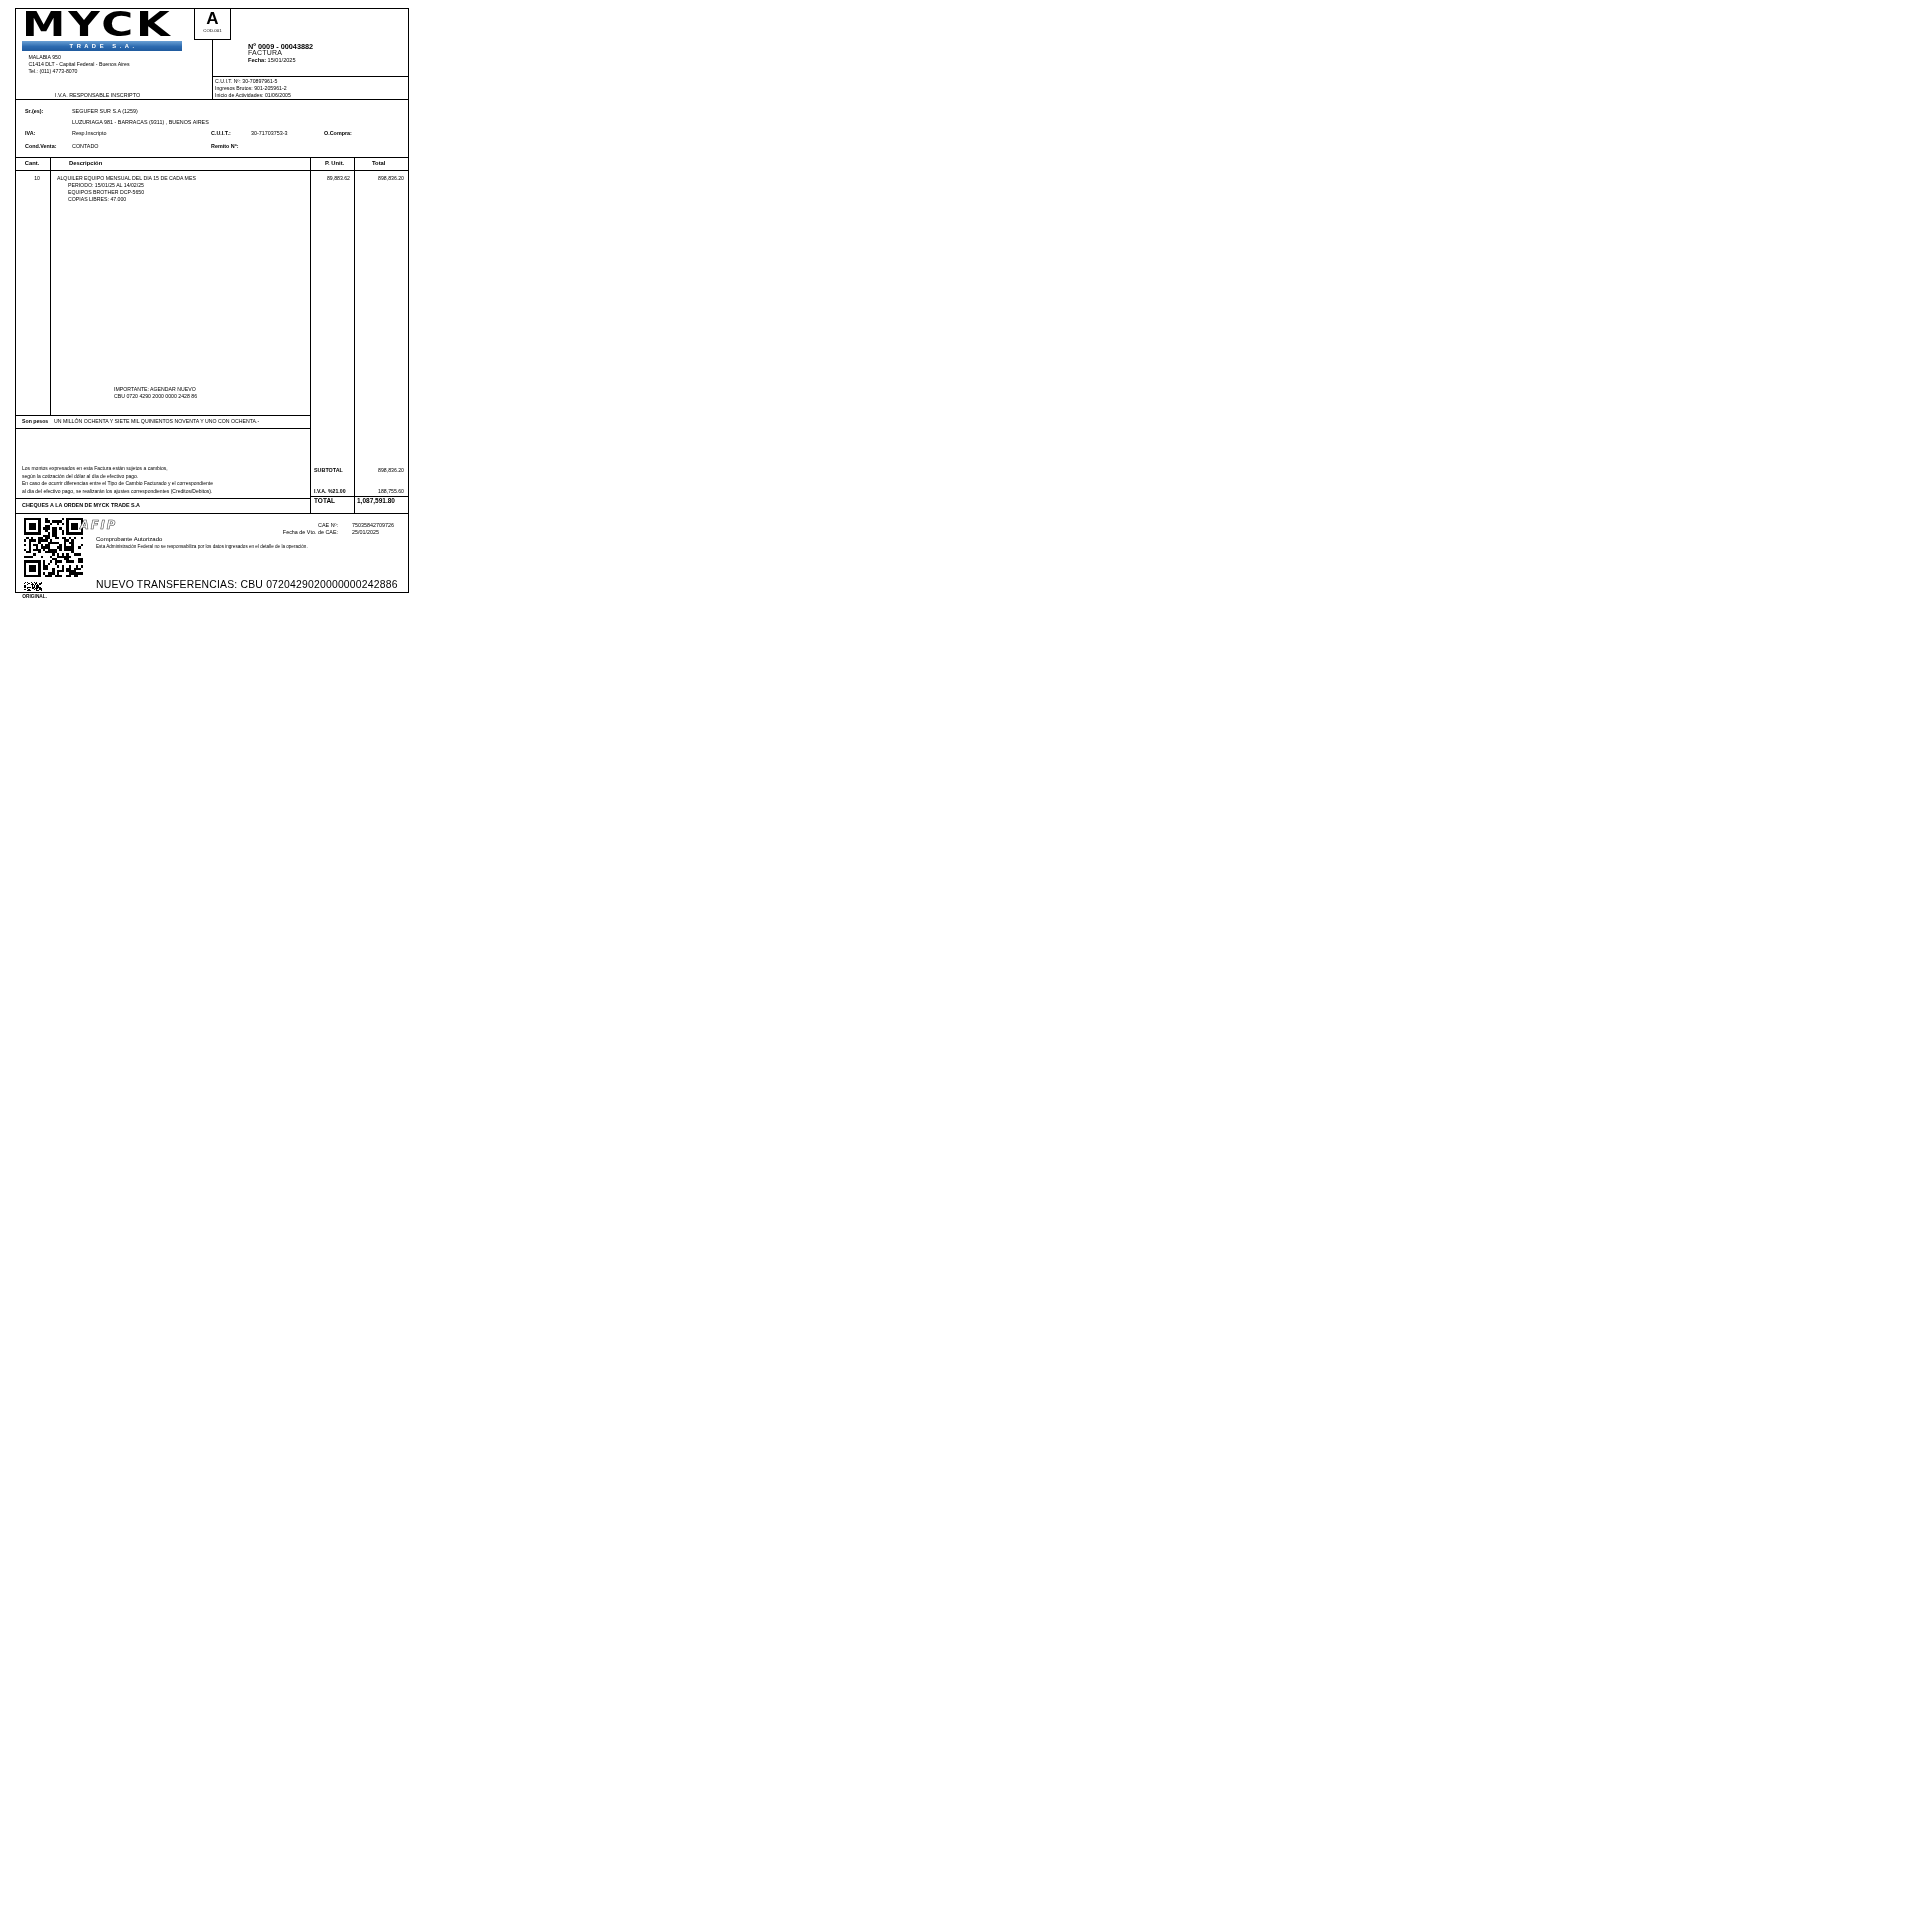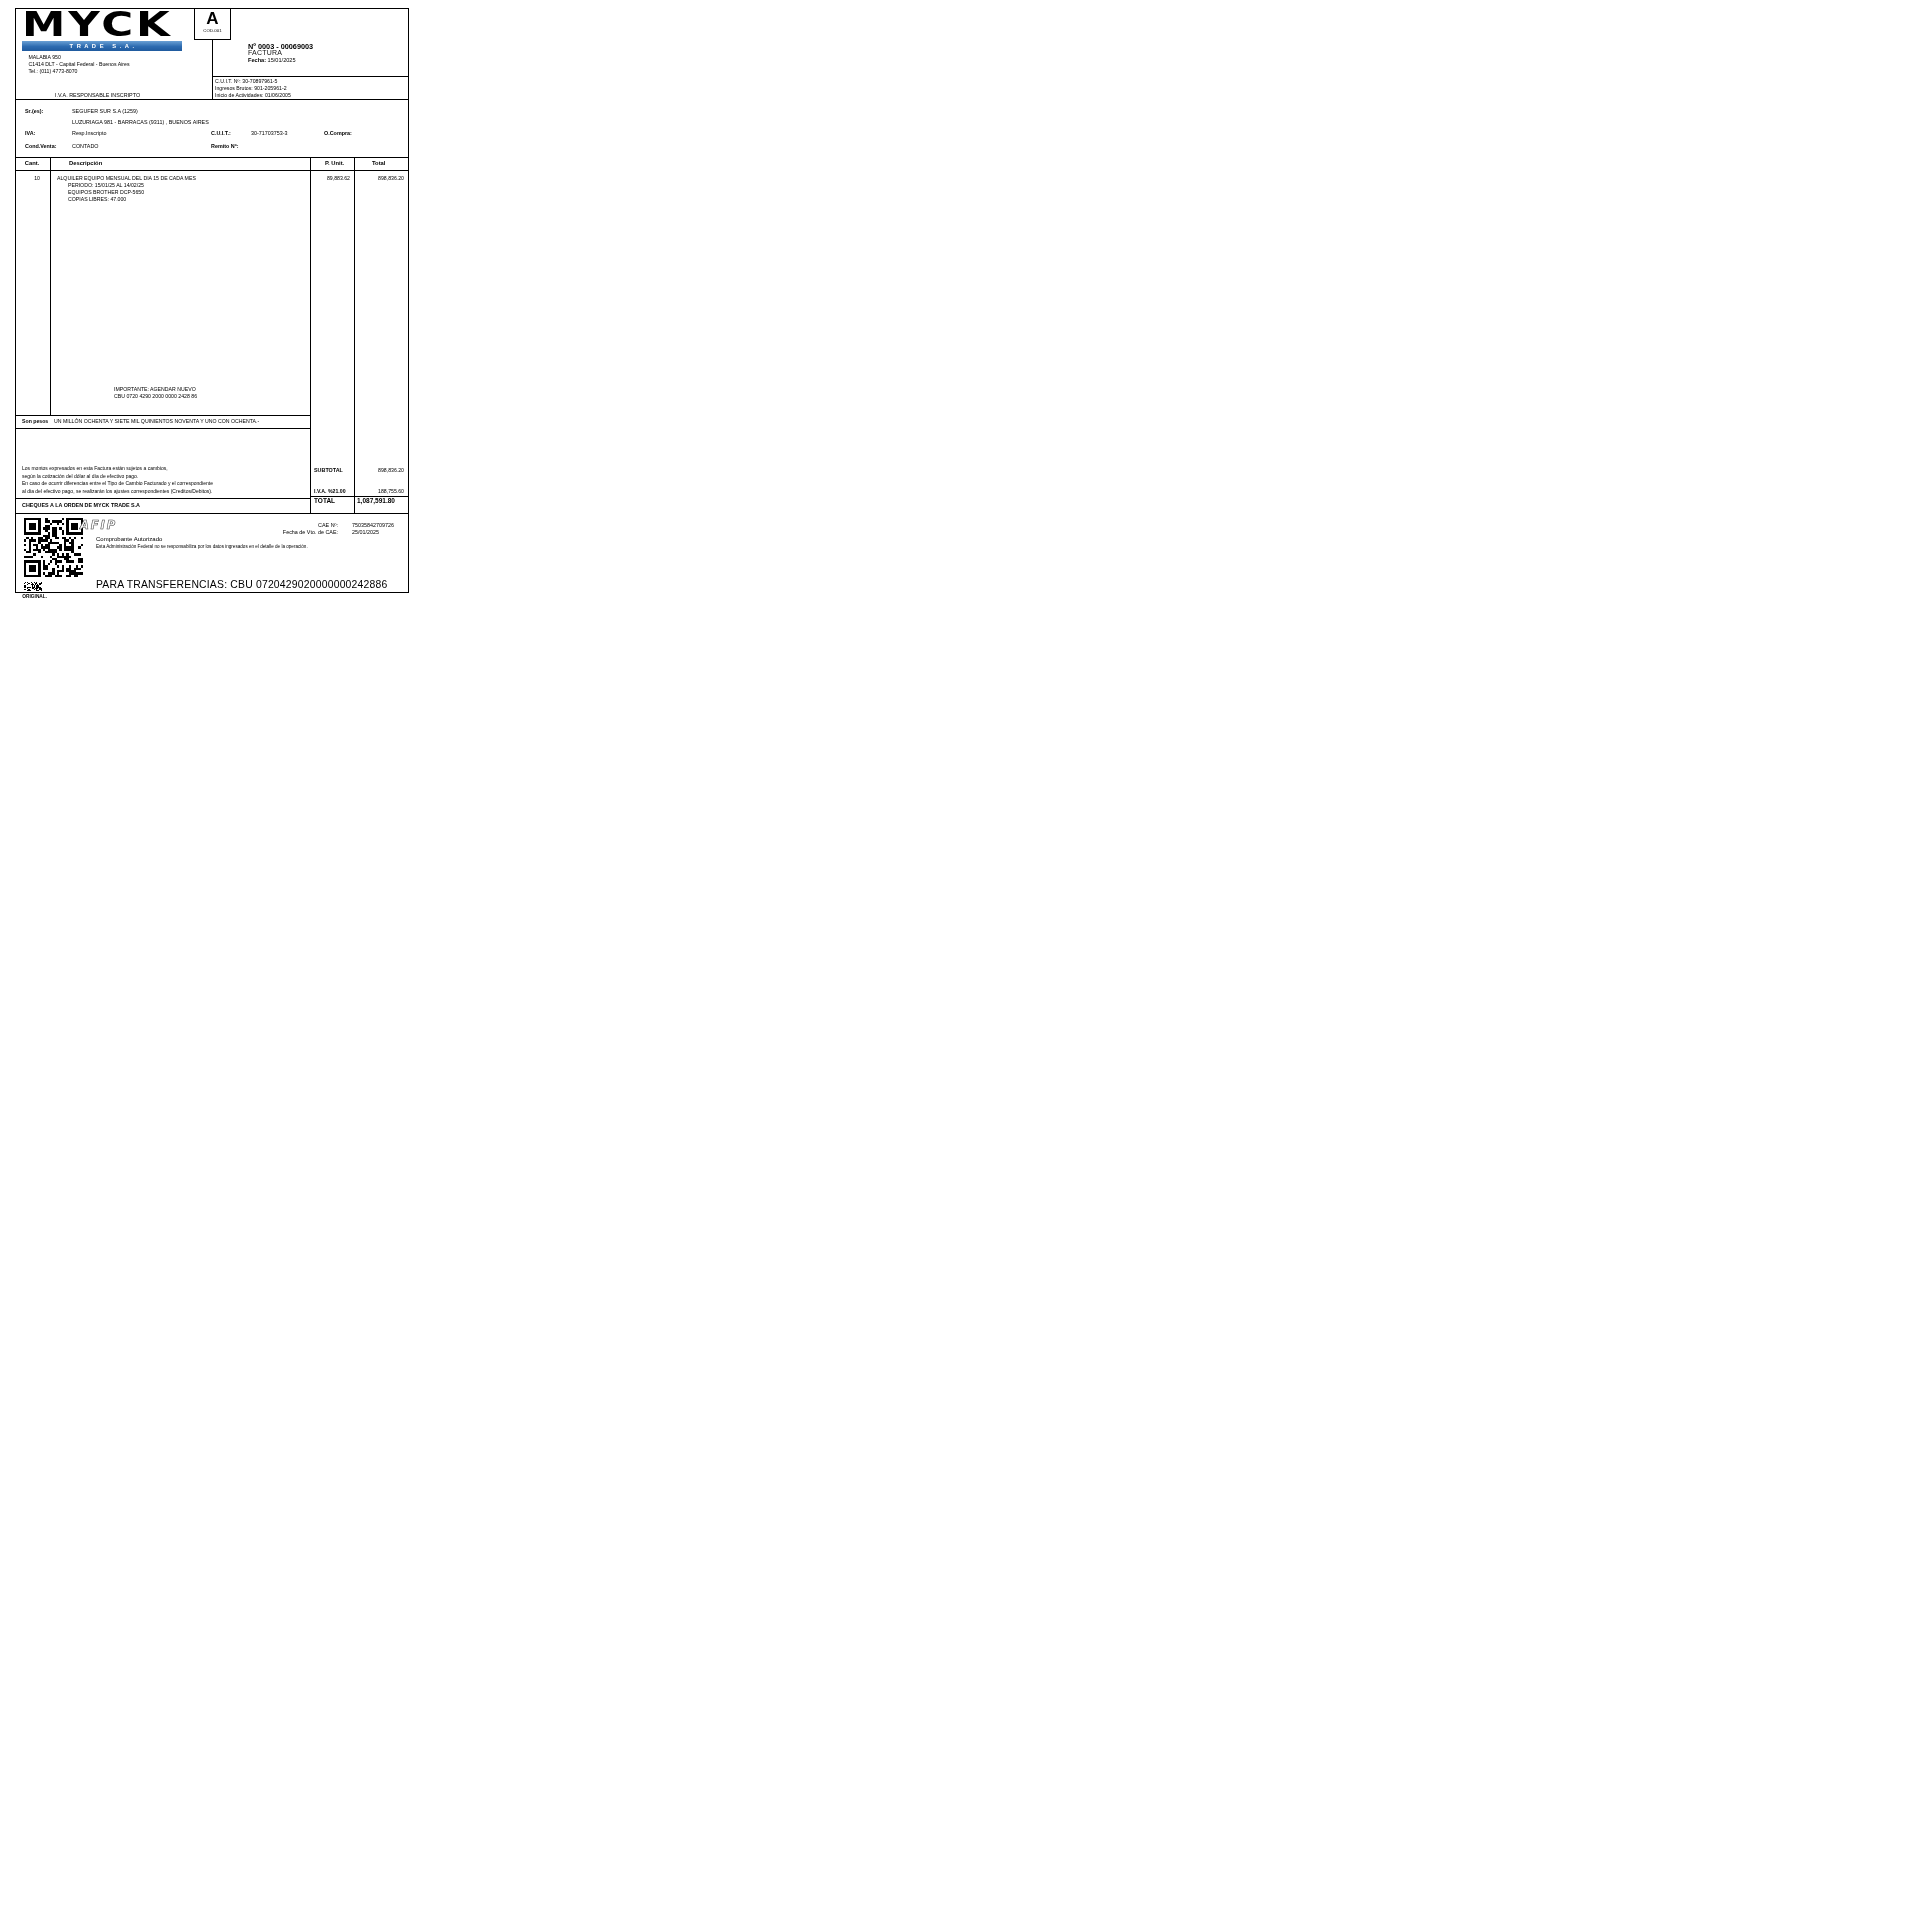--- a/index.html
+++ b/index.html
@@ -149,21 +149,21 @@
   <div class="t addr1">MALABIA 950</div>
   <div class="t addr2">C1414 DLT - Capital Federal - Buenos Aires</div>
   <div class="t addr3">Tel.: (011) 4773-8070</div>
   <div class="t ivastat">I.V.A. RESPONSABLE INSCRIPTO</div>
 
   <div class="letter-box">
     <div class="letter">A</div>
     <div class="letter-code">COD.001</div>
   </div>
 
-  <div class="t invnum">Nº 0003 - 00069003</div>
+  <div class="t invnum">Nº 0009 - 00043882</div>
   <div class="t invtype">FACTURA</div>
   <div class="t invdate">
     <span class="b">Fecha:</span>
     <span>15/01/2025</span>
   </div>
   <div class="t fiscal1">C.U.I.T. Nº: 30-70897961-5</div>
   <div class="t fiscal2">Ingresos Brutos: 901-205961-2</div>
   <div class="t fiscal3">Inicio de Actividades: 01/06/2005</div>
 
   <div class="t c-sres-l">Sr.(es):</div>
@@ -428,21 +428,21 @@
     <svg viewBox="0 0 140 38">
       <text x="2" y="29">AFIP</text>
     </svg>
   </div>
   <div class="t comp-aut">Comprobante Autorizado</div>
   <div class="t disclaimer">Esta Administración Federal no se responsabiliza por los datos ingresados en el detalle de la operación.</div>
   <div class="t cae-l">CAE Nº:</div>
   <div class="t cae-v">75035842709726</div>
   <div class="t caed-l">Fecha de Vto. de CAE:</div>
   <div class="t caed-v">25/01/2025</div>
-  <div class="t transfer">PARA TRANSFERENCIAS: CBU 0720429020000000242886</div>
+  <div class="t transfer">NUEVO TRANSFERENCIAS: CBU 0720429020000000242886</div>
   <div class="qr-mini">
     <svg id="qr-mini" viewBox="0 0 16 8" preserveAspectRatio="none" shape-rendering="crispEdges">
         <rect x="0" y="0" width="16" height="8" fill="#fff"></rect>
         <rect x="1" y="0" width="1" height="1" fill="#000"></rect>
         <rect x="3" y="0" width="1" height="1" fill="#000"></rect>
         <rect x="6" y="0" width="1" height="1" fill="#000"></rect>
         <rect x="9" y="0" width="1" height="1" fill="#000"></rect>
         <rect x="11" y="0" width="1" height="1" fill="#000"></rect>
         <rect x="15" y="0" width="1" height="1" fill="#000"></rect>
         <rect x="0" y="1" width="1" height="1" fill="#000"></rect>

